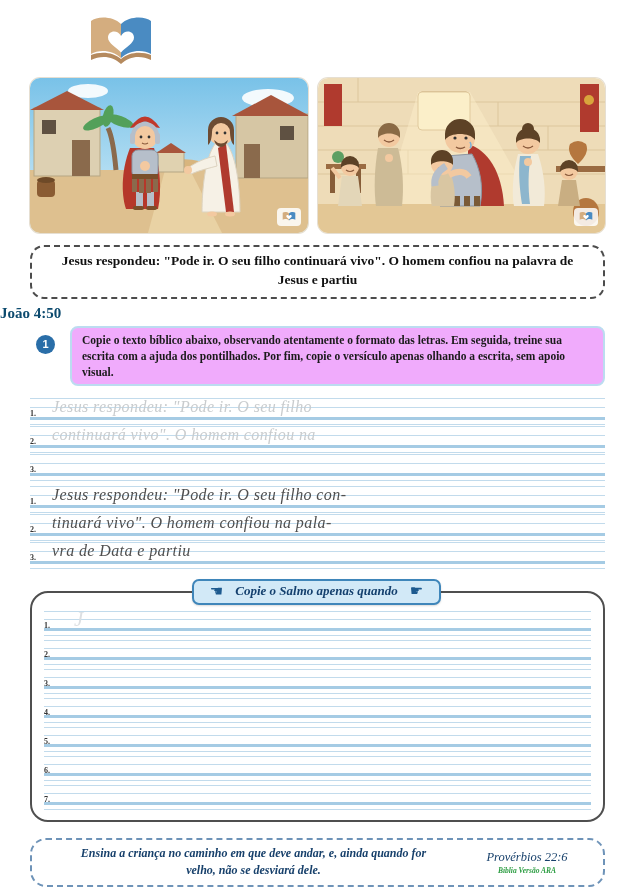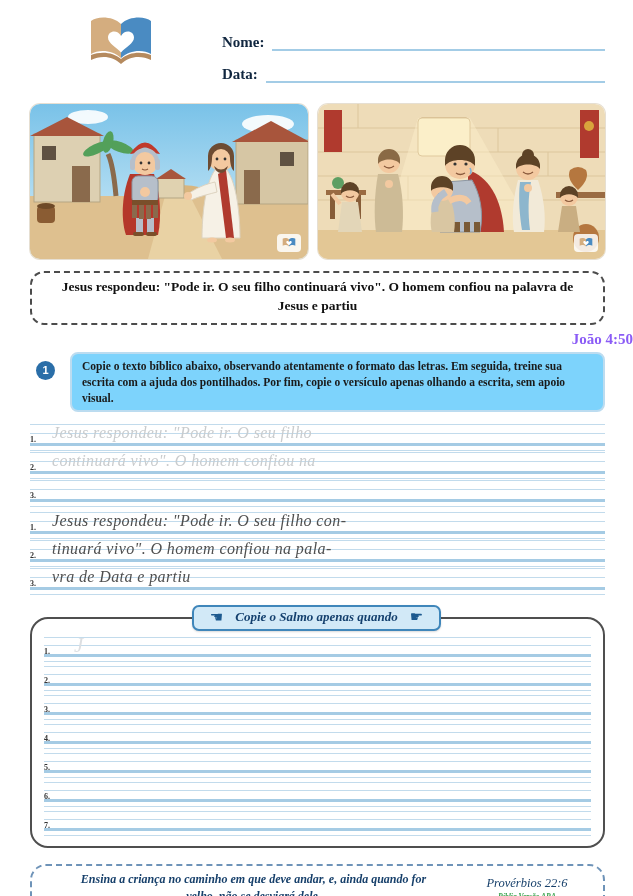--- a/index.html
+++ b/index.html
@@ -19,27 +19,27 @@
   .pics{display:flex;gap:10px;margin:6px 28px 0 30px;}
   .pic{height:155px;border-radius:10px;overflow:hidden;position:relative;box-shadow:0 0 0 1px #e6dfd2;}
   .pic.left{width:278px;}
   .pic.right{width:287px;}
   .wm{position:absolute;right:7px;bottom:7px;width:24px;height:18px;background:rgba(255,255,255,.85);
       border-radius:4px;display:flex;align-items:center;justify-content:center;}
 
   
   .versebox{margin:12px 28px 0 30px;border:2px dashed #4c4c4c;border-radius:14px;padding:5px 24px 7px;
             text-align:center;font-weight:bold;font-size:13.5px;line-height:1.4;}
-  .vref{text-align:right;color:#8b5cf6;font-weight:bold;font-size:15px;margin-top:6px;padding-left:44px;}
+  .vref{text-align:left;color:#0c4a6e;font-weight:bold;font-size:15px;margin-top:6px;}
 
   
   .instr{display:flex;margin:4px 28px 0 36px;}
   .numcircle{width:19px;height:19px;border-radius:50%;background:#2a6ea8;color:#fff;
              font:bold 11px/19px "Liberation Sans",sans-serif;text-align:center;margin-top:9px;flex:none;}
-  .ibox{margin-left:15px;flex:1;background:#7dd3fc;border:2px solid #bcdcf0;border-radius:8px;
+  .ibox{margin-left:15px;flex:1;background:#f0abfc;border:2px solid #bcdcf0;border-radius:8px;
         padding:4px 10px;font-size:11.5px;line-height:1.4;font-weight:600;color:#1a1a1a;}
 
   
   .practice{margin:12px 28px 0 30px;}
   .practice.second{margin-top:5px;}
   .prow{position:relative;height:27px;margin-bottom:1px;
         background-image:linear-gradient(#c2dbec,#c2dbec),linear-gradient(#c2dbec,#c2dbec),
                          linear-gradient(#a5cbe4,#a5cbe4),linear-gradient(#c2dbec,#c2dbec);
         background-size:100% 1px,100% 1px,100% 3px,100% 1px;
         background-position:0 0,0 9px,0 19px,0 26px;background-repeat:no-repeat;}
@@ -78,30 +78,20 @@
 <div class="page">
 
   <div class="header">
     <div class="logo">
       <svg width="76" height="54" viewBox="0 0 76 54">
         <path d="M38 10 C30 2 14 2 8 7 L8 40 C16 35 30 36 38 44 Z" fill="#d4ad7f"></path>
         <path d="M38 10 C46 2 62 2 68 7 L68 40 C60 35 46 36 38 44 Z" fill="#4a8bc2"></path>
         <path d="M8 41 L8 46 C18 41 30 42 38 50 C46 42 58 41 68 46 L68 41 C58 37 46 38 38 45 C30 38 18 37 8 41 Z" fill="#b58a5e"></path>
         <path d="M38 22 c-3.5-7-13-5.5-13 1.5 0 6 8.5 9.5 13 15 4.5-5.5 13-9 13-15 0-7-9.5-8.5-13-1.5z" fill="#fff"></path>
       </svg>
-    </div>
-    <div class="fields">
-      <div class="frow">
-        <span class="flabel">Nome:</span>
-        <span class="fline"></span>
-      </div>
-      <div class="frow">
-        <span class="flabel">Data:</span>
-        <span class="fline"></span>
-      </div>
     </div>
   </div>
 
   <div class="pics">
     <div class="pic left">
       <svg viewBox="0 0 278 155" width="278" height="155">
         <defs>
           <linearGradient id="sky1" x1="0" y1="0" x2="0" y2="1">
             <stop offset="0" stop-color="#79c2e8"></stop>
               <stop offset="1" stop-color="#d6eef9"></stop>

